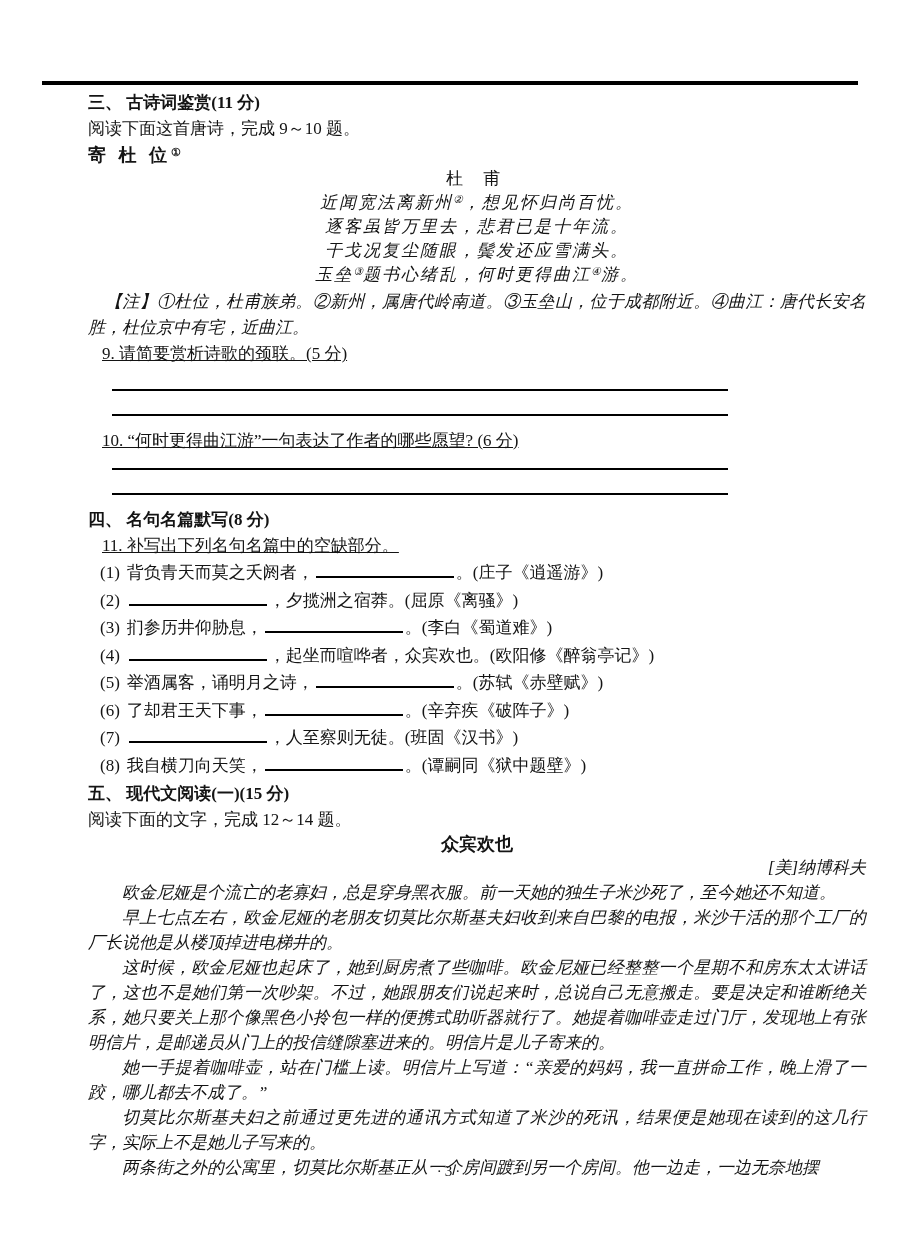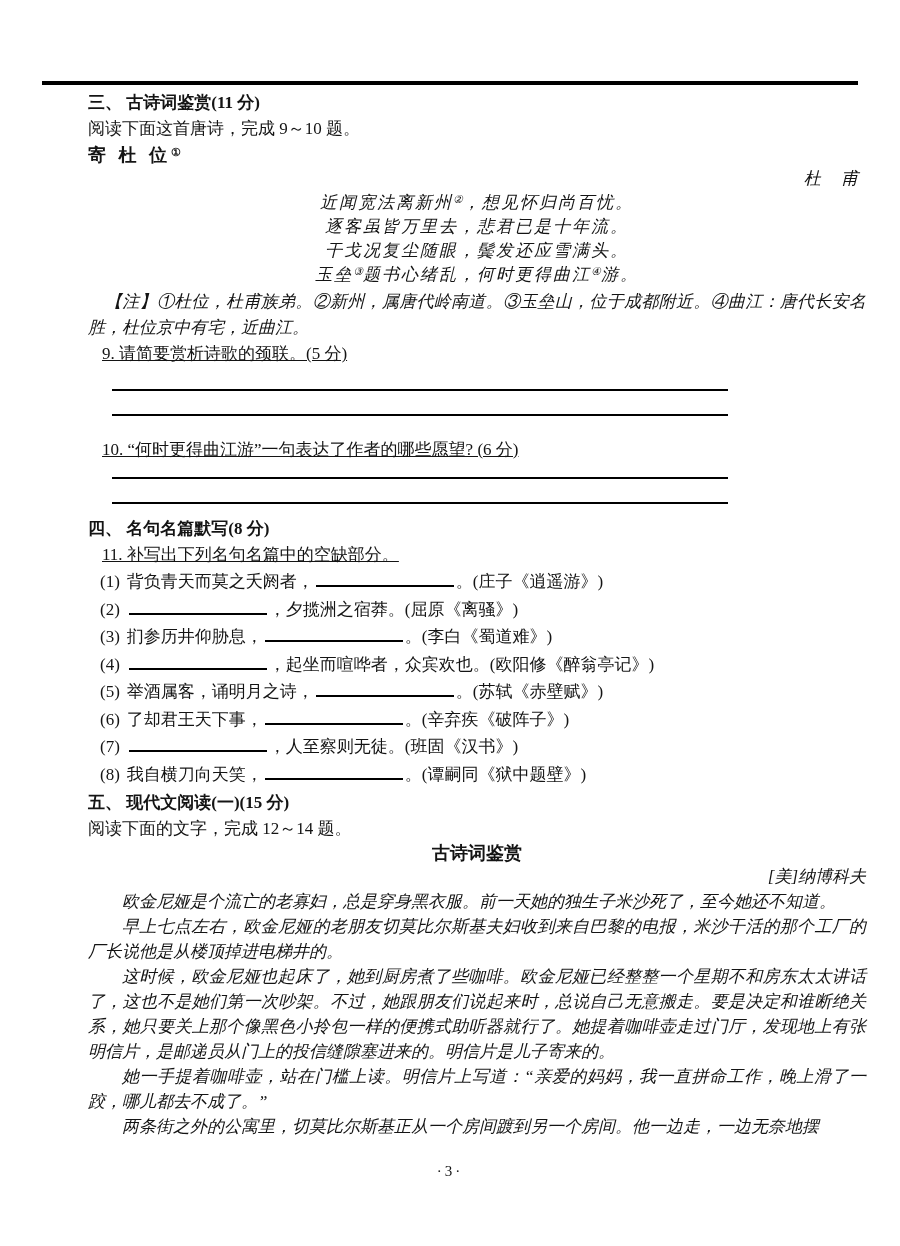--- a/index.html
+++ b/index.html
@@ -7,26 +7,26 @@
     width:900px;height:1246px;background:#ffffff;color:#141414;
     font-family:"Liberation Serif","DejaVu Serif",serif;
     overflow:hidden;position:relative;
   }
   .top-rule{position:absolute;left:42px;top:81px;width:816px;height:0;border-top:4px solid #000;}
   .content{position:absolute;left:88px;top:88px;width:778px;font-size:17px;}
   .sec-head{font-weight:700;line-height:26px;margin-top:2px;}
   .s4{margin-top:12px;}
   .plain{line-height:25px;}
   .poem-title{text-align:left;font-weight:700;font-size:18px;line-height:24px;margin-top:2px;letter-spacing:4px;}
-  .poem-author{text-align:right;line-height:24px;letter-spacing:8px;font-style:italic;}
+  .poem-author{text-align:center;line-height:24px;letter-spacing:8px;}
   .poem-line{text-align:center;line-height:24px;letter-spacing:2px;font-style:italic;}
   sup{font-size:11px;line-height:0;vertical-align:5px;letter-spacing:0;}
   .note{line-height:26px;margin-top:2px;text-indent:1em;text-align:justify;font-style:italic;}
   .question{line-height:25px;padding-left:14px;text-decoration:underline;}
-  .q10{margin-top:21px;}
+  .q10{margin-top:12px;}
   .q11{line-height:26px;}
   .ans{height:0;border-top:2px solid #000;width:616px;margin:23px 0 0 24px;}
   .a3{margin-top:15px;}
   .item{line-height:27.5px;padding-left:12px;white-space:nowrap;}
   .item .num{margin-right:7px;}
   .blank{display:inline-block;width:138px;height:13px;border-bottom:2px solid #000;margin:0 2px;}
   .essay-title{text-align:center;font-weight:700;font-size:18px;line-height:24px;}
   .essay-author{text-align:right;line-height:24px;font-style:italic;}
   .essay-p{margin:0;text-indent:2em;text-align:justify;line-height:25px;font-style:italic;}
   .footer{position:absolute;top:1163px;left:0;width:900px;text-align:center;font-size:15px;letter-spacing:3px;}
@@ -71,25 +71,26 @@
       <div class="item"><span class="num">(4)</span><span class="blank"></span>，起坐而喧哗者，众宾欢也。(欧阳修《醉翁亭记》)</div>
       <div class="item"><span class="num">(5)</span>举酒属客，诵明月之诗，<span class="blank"></span>。(苏轼《赤壁赋》)</div>
       <div class="item"><span class="num">(6)</span>了却君王天下事，<span class="blank"></span>。(辛弃疾《破阵子》)</div>
       <div class="item"><span class="num">(7)</span><span class="blank"></span>，人至察则无徒。(班固《汉书》)</div>
       <div class="item"><span class="num">(8)</span>我自横刀向天笑，<span class="blank"></span>。(谭嗣同《狱中题壁》)</div>
     </div>
 
   <div class="sec-head">五、 现代文阅读(一)(15 分)</div>
   <div class="plain">阅读下面的文字，完成 12～14 题。</div>
 
-  <div class="essay-title">古诗词鉴赏</div>
+  <div class="essay-title">众宾欢也</div>
   <div class="essay-author">[美]纳博科夫</div>
   <div id="essay-paras">
       <p class="essay-p">欧金尼娅是个流亡的老寡妇，总是穿身黑衣服。前一天她的独生子米沙死了，至今她还不知道。</p>
       <p class="essay-p">早上七点左右，欧金尼娅的老朋友切莫比尔斯基夫妇收到来自巴黎的电报，米沙干活的那个工厂的厂长说他是从楼顶掉进电梯井的。</p>
       <p class="essay-p">这时候，欧金尼娅也起床了，她到厨房煮了些咖啡。欧金尼娅已经整整一个星期不和房东太太讲话了，这也不是她们第一次吵架。不过，她跟朋友们说起来时，总说自己无意搬走。要是决定和谁断绝关系，她只要关上那个像黑色小拎包一样的便携式助听器就行了。她提着咖啡壶走过门厅，发现地上有张明信片，是邮递员从门上的投信缝隙塞进来的。明信片是儿子寄来的。</p>
       <p class="essay-p">她一手提着咖啡壶，站在门槛上读。明信片上写道：“亲爱的妈妈，我一直拼命工作，晚上滑了一跤，哪儿都去不成了。”</p>
+      <p class="essay-p">切莫比尔斯基夫妇之前通过更先进的通讯方式知道了米沙的死讯，结果便是她现在读到的这几行字，实际上不是她儿子写来的。</p>
       <p class="essay-p">两条街之外的公寓里，切莫比尔斯基正从一个房间踱到另一个房间。他一边走，一边无奈地摆</p>
     </div>
 
 </div>
 
 <div class="footer">·3·</div>
 
 </body></html>

